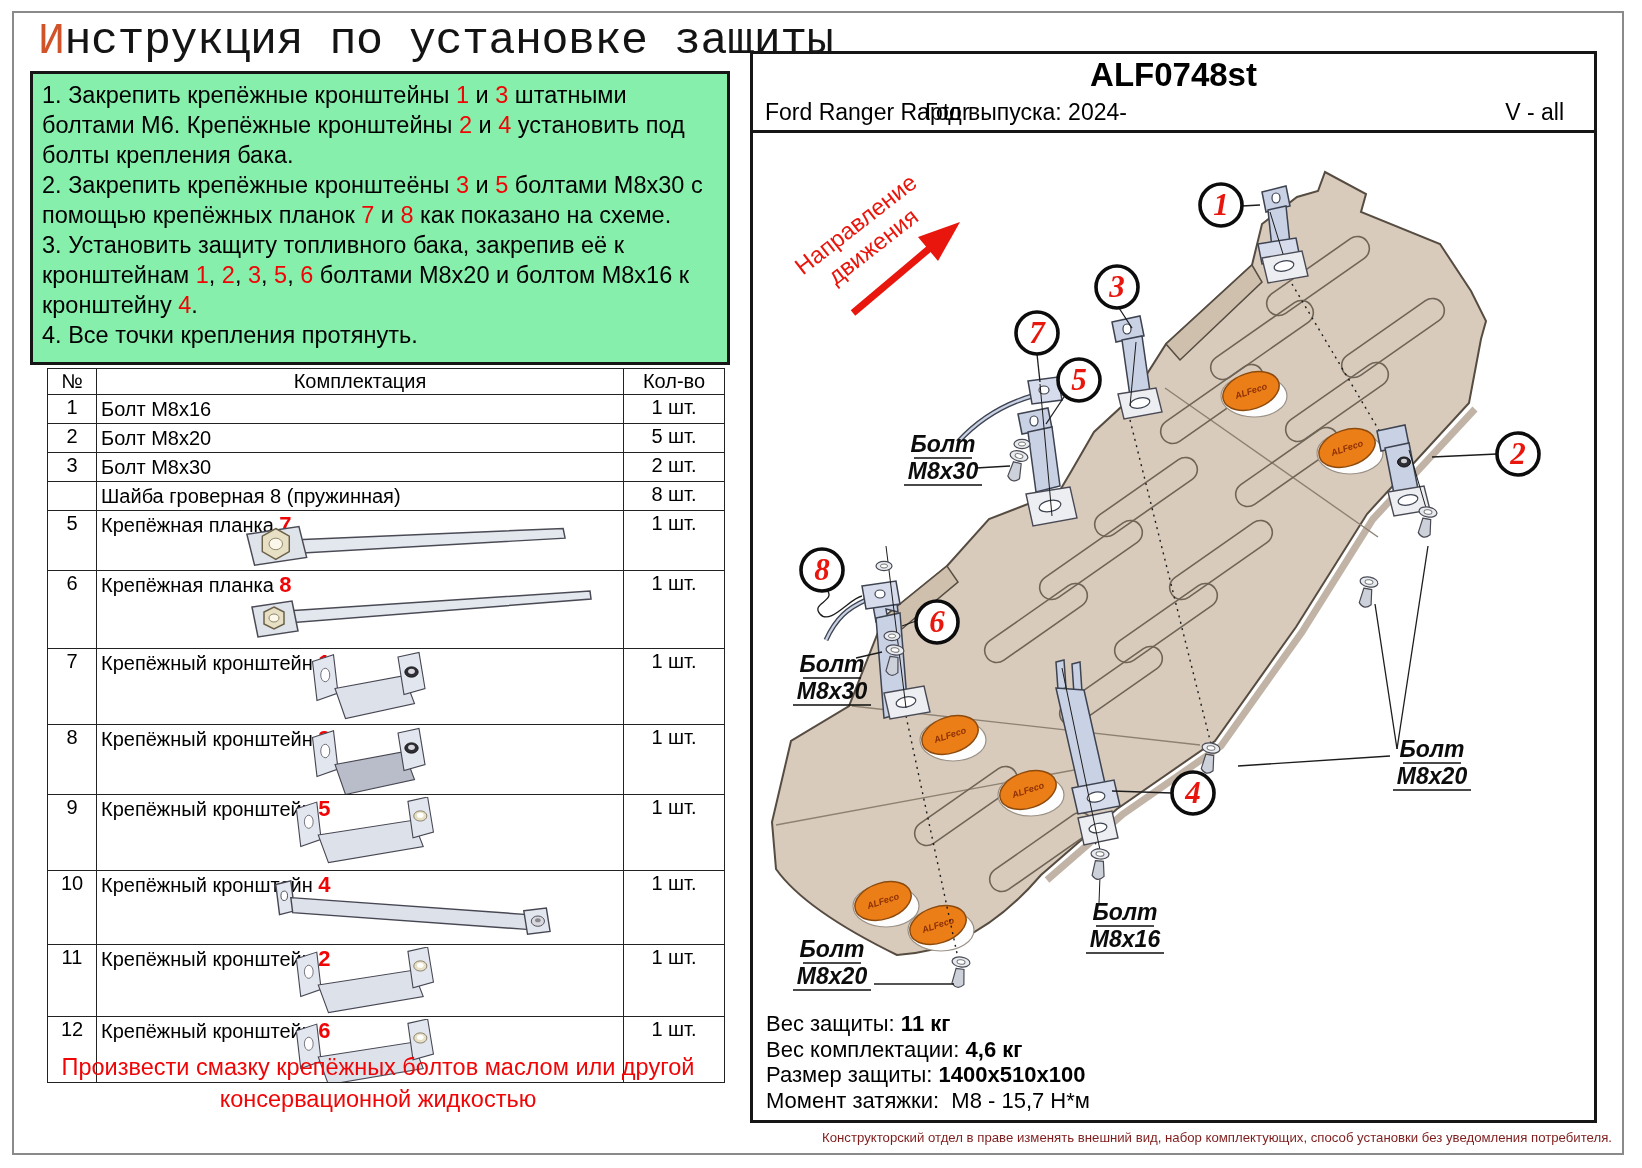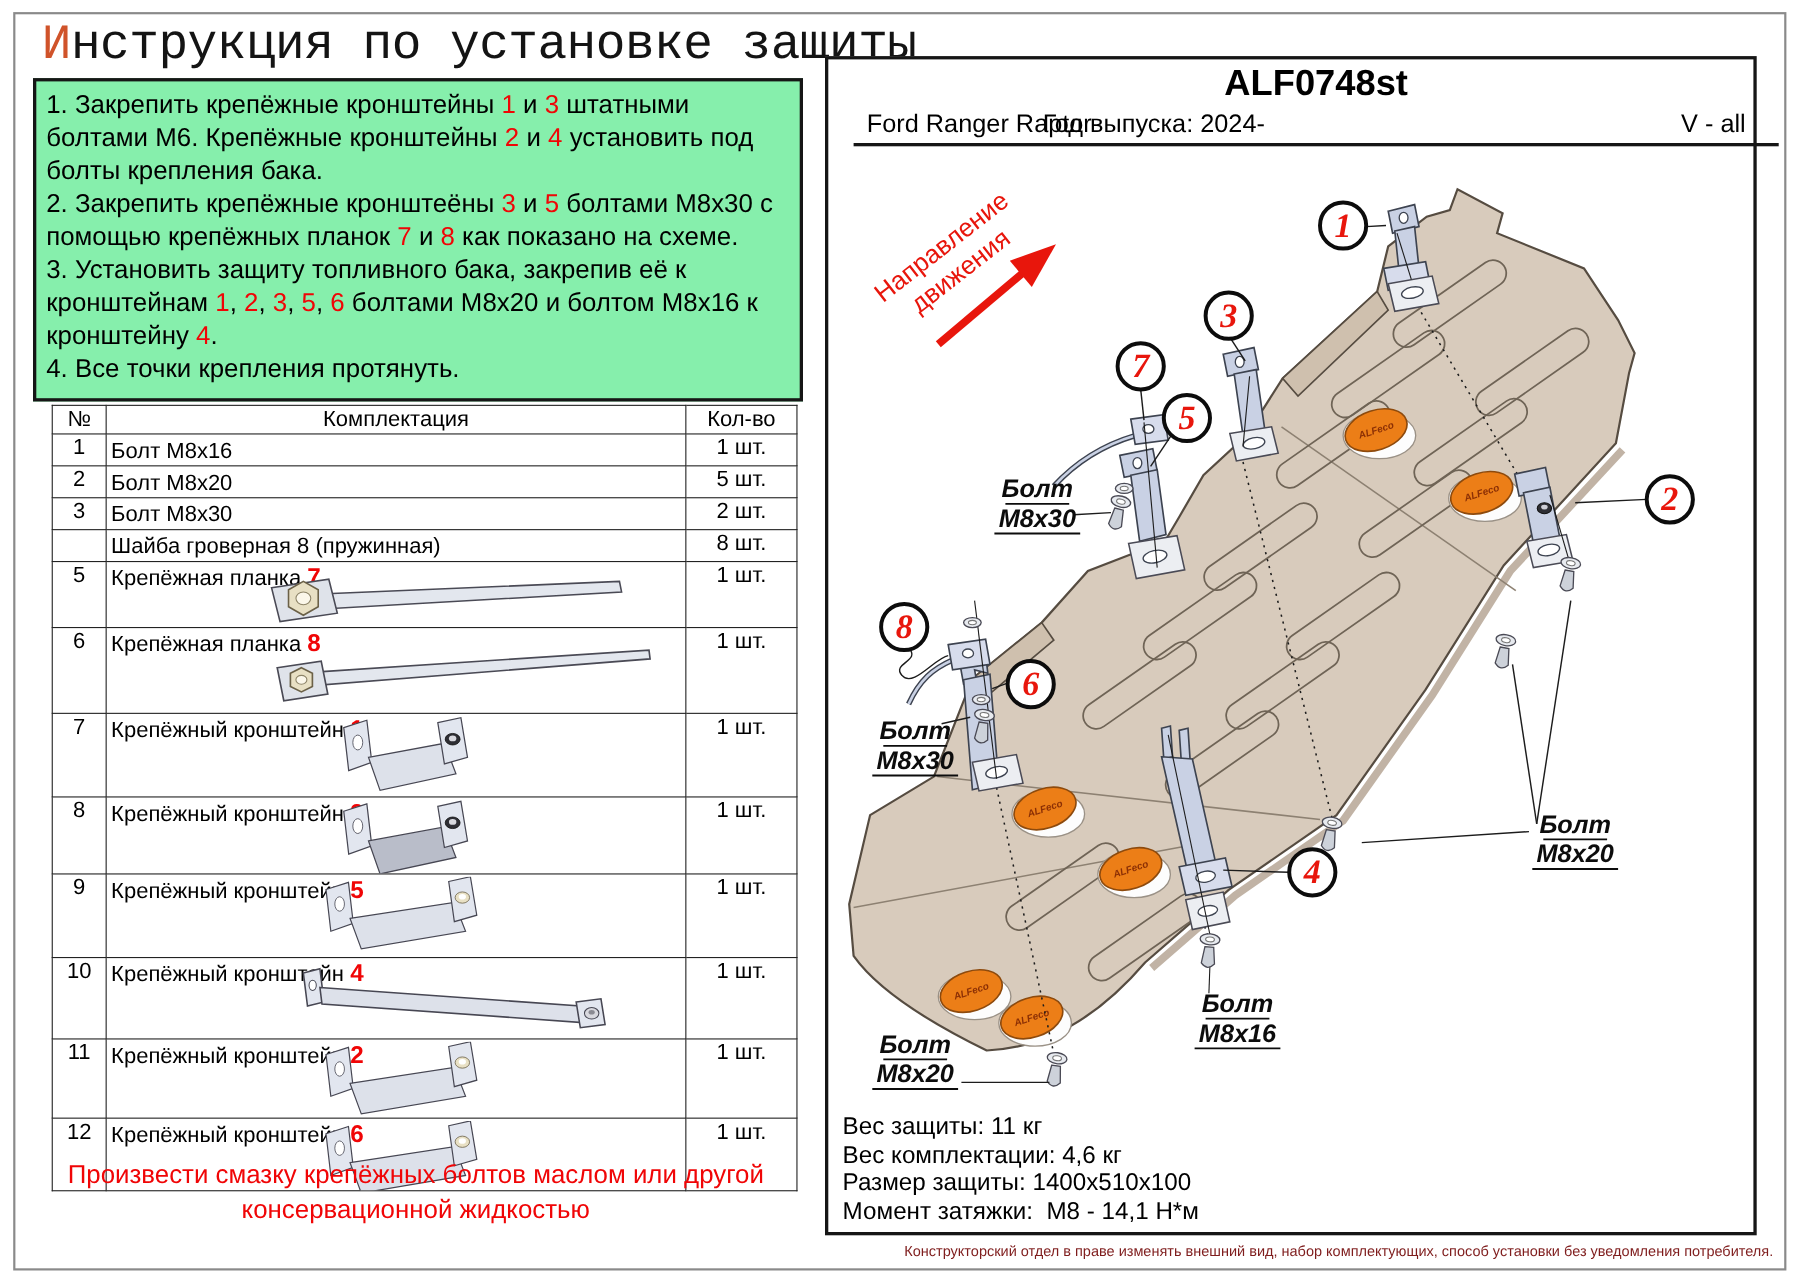--- a/index.html
+++ b/index.html
@@ -24,30 +24,30 @@
   .pi-planka7{left:138px;top:4px;width:340px;height:54px;}
   .pi-planka8{left:148px;top:8px;width:352px;height:62px;}
   .pi-bracket,.pi-bracketDark{left:196px;top:2px;width:150px;height:72px;}
   .pi-bracketWide{left:178px;top:2px;width:182px;height:70px;}
   .pi-strap{left:162px;top:6px;width:306px;height:62px;}
 
   .lube-note{position:absolute;left:30px;top:1051px;width:696px;text-align:center;color:#f00506;font-size:23.5px;line-height:32px;}
 
   
   .panel{position:absolute;left:750px;top:51px;width:847px;height:1072px;border:3px solid #161616;box-sizing:border-box;background:#fff;}
-  .panel-header{position:absolute;left:0;top:0;width:100%;height:79px;border-bottom:3px solid #161616;box-sizing:border-box;margin-left:23px;}
+  .panel-header{position:absolute;left:0;top:0;width:100%;height:79px;border-bottom:3px solid #161616;box-sizing:border-box;}
   .part-code{position:absolute;left:0;top:2px;width:100%;text-align:center;font-size:33px;font-weight:bold;}
   .vehicle{position:absolute;left:12px;top:45px;font-size:23px;}
   .year{position:absolute;left:172px;top:45px;font-size:23px;}
   .engine{position:absolute;right:30px;top:45px;font-size:23px;}
   .diagram-title{position:absolute;left:0;top:88px;width:100%;text-align:center;font-size:23px;}
   .diagram-svg{position:absolute;left:0;top:79px;width:841px;height:987px;}
 
   .specs{position:absolute;left:13px;top:957px;font-size:22px;line-height:25.5px;}
-  .specs b{font-weight:normal;}
+  .specs b{font-weight:bold;}
   .disclaimer{position:absolute;left:600px;top:1130px;width:1012px;text-align:right;font-size:13.2px;color:#7f1d1d;}
 
   
   .plate{fill:#d8cbbc;stroke:#564c41;stroke-width:2;}
   .edge-shade{stroke:#b6a695;stroke-width:7;fill:none;opacity:.85;}
   .flap{fill:#cfc0ae;stroke:#564c41;stroke-width:1.5;}
   .seam{stroke:#8d8172;stroke-width:1.4;fill:none;}
   .slot{fill:none;stroke:#6f6456;stroke-width:1.6;}
   .bracket{fill:#c9d1e4;stroke:#3d4350;stroke-width:1.5;}
   .bracket-light{fill:#d7dcec;stroke:#3d4350;stroke-width:1.5;}
@@ -481,17 +481,17 @@
           <text y="27">М8х20</text>
           <line x1="-39" x2="39" y1="33" y2="33"></line>
         </g>
       </g>
   </svg>
 
   <div class="specs">
     <div><span>Вес защиты:</span> <b>11 кг</b></div>
     <div><span>Вес комплектации:</span> <b>4,6 кг</b></div>
     <div><span>Размер защиты:</span> <b>1400х510х100</b></div>
-    <div><span>Момент затяжки:</span>&nbsp; <span>М8 - 14,1 Н*м</span></div>
+    <div><span>Момент затяжки:</span>&nbsp; <span>М8 - 15,7 Н*м</span></div>
   </div>
 </div>
 
 <div class="disclaimer">Конструкторский отдел в праве изменять внешний вид, набор комплектующих, способ установки без уведомления потребителя.</div>
 
 </body></html>

